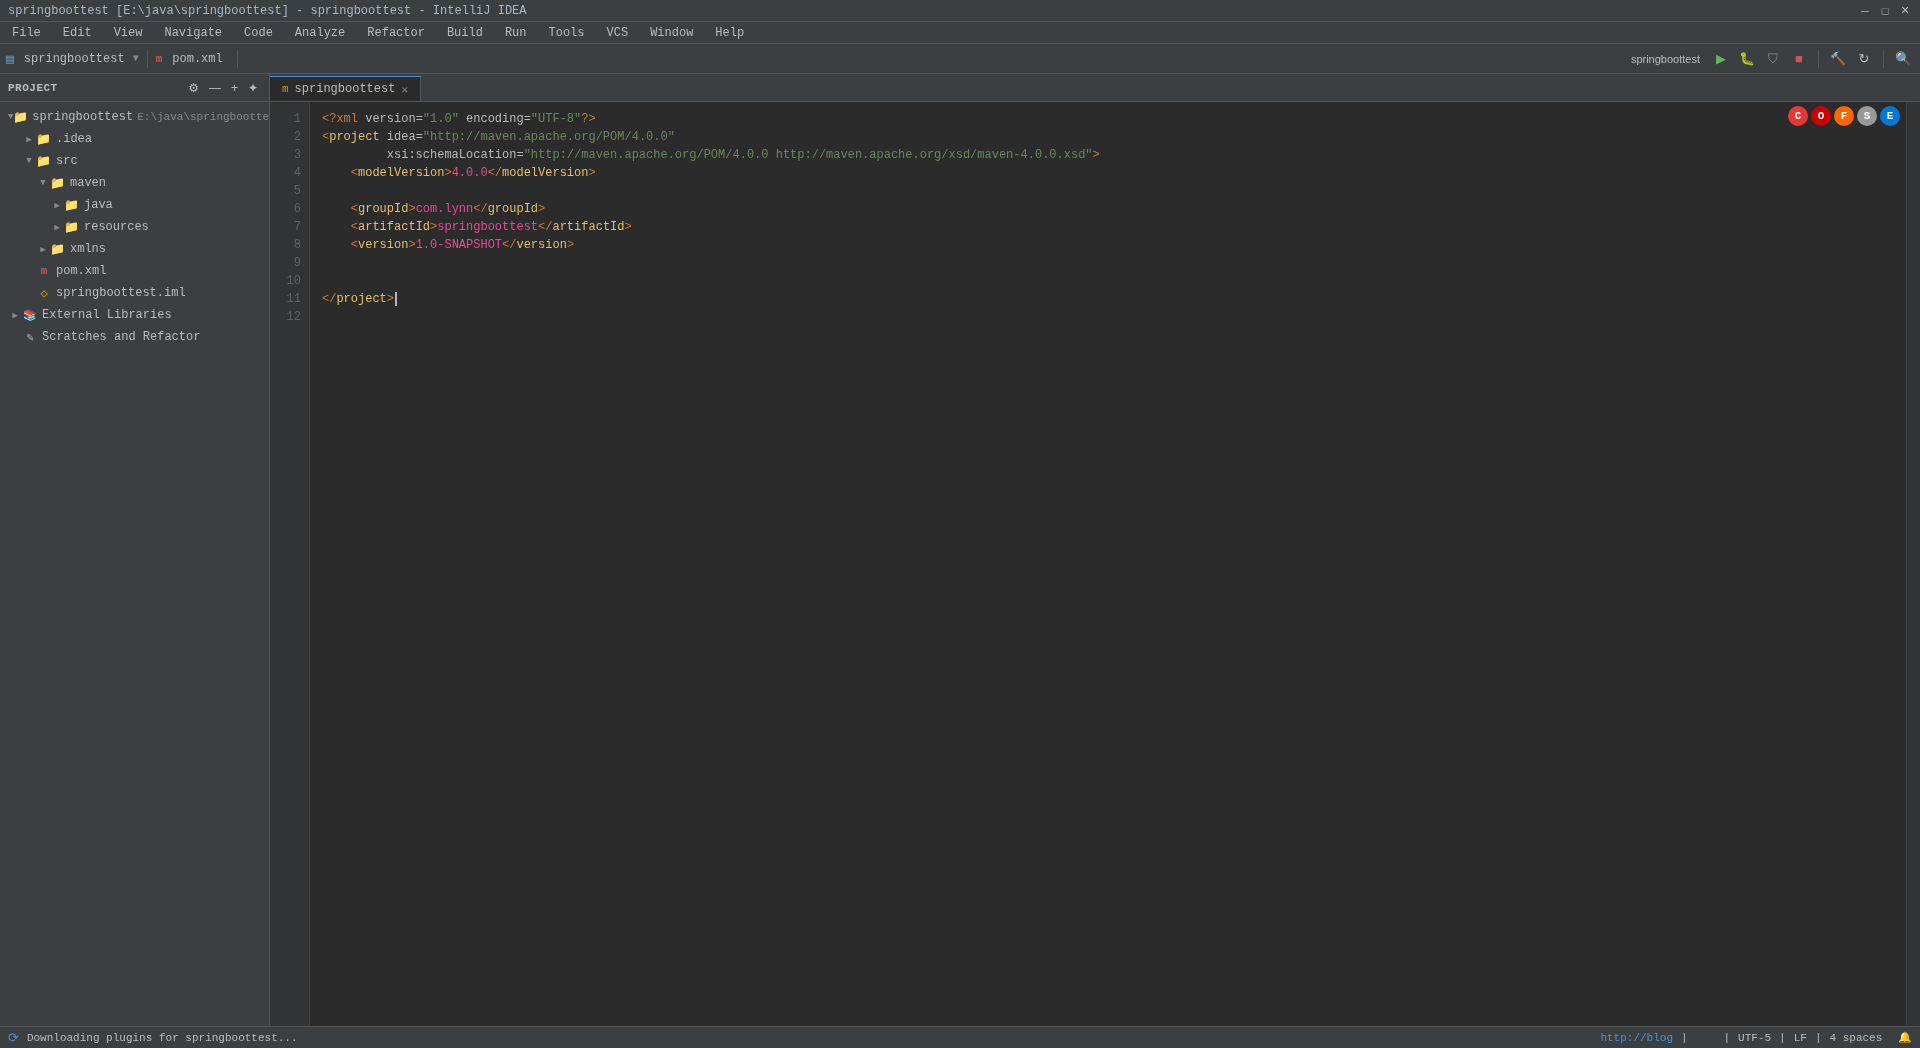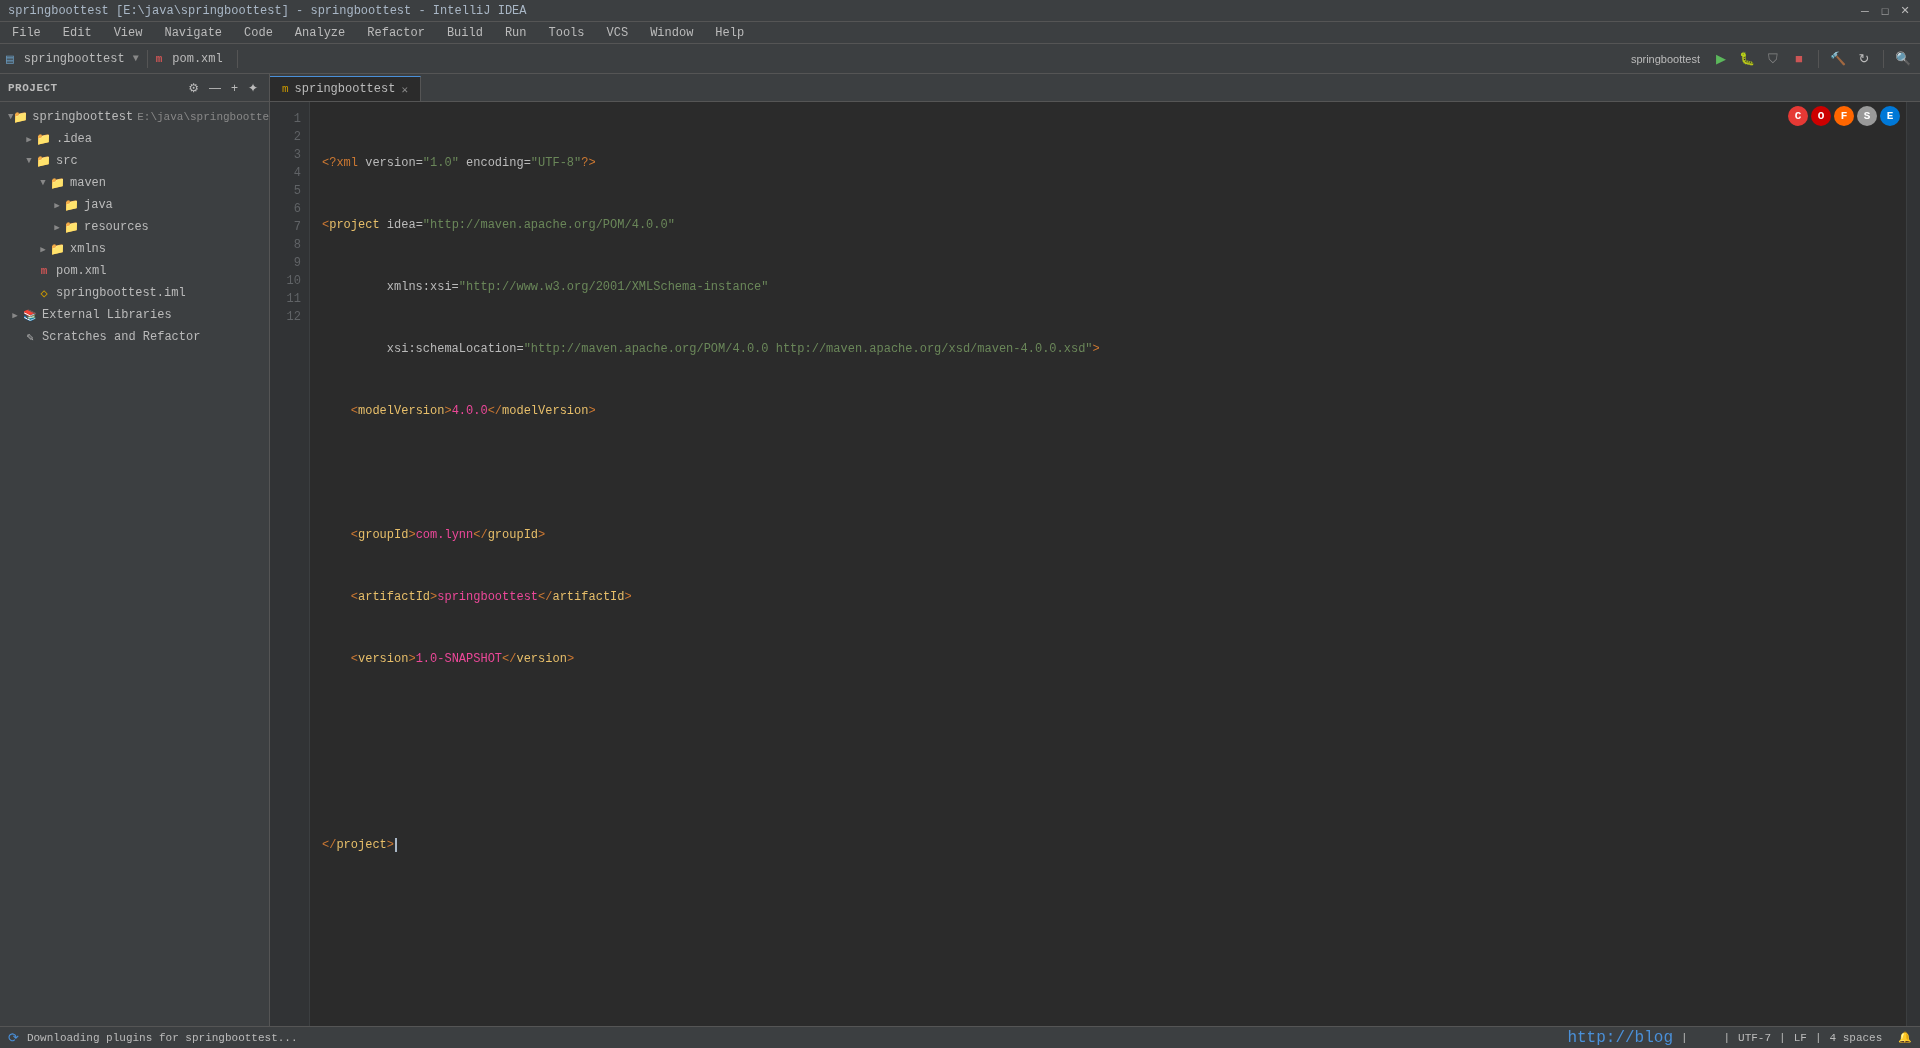--- a/index.html
+++ b/index.html
@@ -269,21 +269,20 @@
       padding: 8px 12px;
       overflow: auto;
       font-size: 12px;
       line-height: 18px;
     }
     .code-line {
       height: 18px;
       white-space: pre;
       display: flex;
       align-items: center;
-      margin-top: 44px;
     }
     .xml-bracket { color: #cc7832; }
     .xml-tag { color: #e8bf6a; }
     .xml-attr { color: #bababa; }
     .xml-value { color: #6a8759; }
     .xml-proc { color: #cc7832; }
     .xml-text { color: #ec4899; }
 
     
     #right-gutter {
@@ -523,23 +522,20 @@
         <div id="code-area">
 
           <div class="code-line">
             <span class="xml-proc">&lt;?xml </span><span class="xml-attr">version=</span><span class="xml-value">"1.0"</span><span class="xml-attr"> encoding=</span><span class="xml-value">"UTF-8"</span><span class="xml-proc">?&gt;</span>
           </div>
 
           <div class="code-line">
             <span class="xml-bracket">&lt;</span><span class="xml-tag">project</span><span class="xml-attr"> idea=</span><span class="xml-value">"http://maven.apache.org/POM/4.0.0"</span>
           </div>
 
-          <div class="code-line">
-            <span class="xml-attr">         xmlns:xsi=</span><span class="xml-value">"http://www.w3.org/2001/XMLSchema-instance"</span>
-          </div>
 
           <div class="code-line">
             <span class="xml-attr">         xsi:schemaLocation=</span><span class="xml-value">"http://maven.apache.org/POM/4.0.0 http://maven.apache.org/xsd/maven-4.0.0.xsd"</span><span class="xml-bracket">&gt;</span>
           </div>
 
           <div class="code-line">
             <span class="xml-text">    </span><span class="xml-bracket">&lt;</span><span class="xml-tag">modelVersion</span><span class="xml-bracket">&gt;</span><span class="xml-text">4.0.0</span><span class="xml-bracket">&lt;/</span><span class="xml-tag">modelVersion</span><span class="xml-bracket">&gt;</span>
           </div>
 
           <div class="code-line"><span>&nbsp;</span></div>
@@ -571,25 +567,25 @@
 
   </div>
 </div>
 
 <div id="status-bar">
   <div id="status-left">
     <span style="color:#4a90d9; font-size:13px;">⟳</span>
     <span>Downloading plugins for springboottest...</span>
   </div>
   <div id="status-right">
-    <span style="color:#4a90d9; cursor:pointer; font-size:16px;">http://blog</span>
+    <span style="color:#4a90d9; cursor:pointer; font-size:11px;">http://blog</span>
     <span>|</span>
     <span style="cursor:pointer;margin-top:32px;">1:1</span>
     <span>|</span>
-    <span style="cursor:pointer;">UTF-7</span>
+    <span style="cursor:pointer;">UTF-5</span>
     <span>|</span>
     <span style="cursor:pointer;">LF</span>
     <span>|</span>
     <span style="cursor:pointer;">4 spaces</span>
 
     <span style="margin-left:8px; font-size:11px;">🔔</span>
   </div>
 </div>
 
 </body></html>

